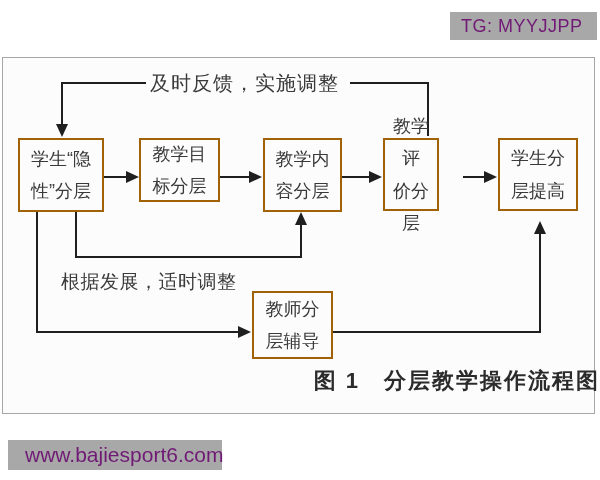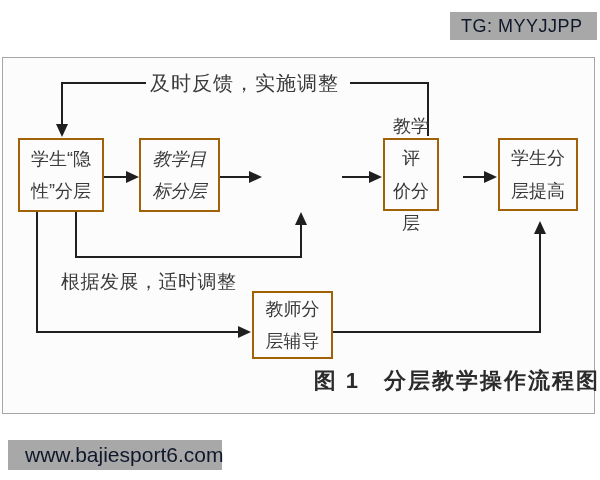--- a/index.html
+++ b/index.html
@@ -9,21 +9,21 @@
     height: 480px;
     background: #ffffff;
     font-family: "Liberation Sans", sans-serif;
     overflow: hidden;
   }
 
   
   .wm-bar {
     position: absolute;
     background: #a8a8a8;
-    color: #0f172a;
+    color: #701a75;
     display: flex;
     align-items: center;
     box-sizing: border-box;
   }
   #top-badge {
     left: 450px; top: 12px; width: 147px; height: 28px;
     font-size: 18px; padding-left: 11px; letter-spacing: 0.5px;
   }
   #bottom-watermark {
     left: 8px; top: 440px; width: 214px; height: 30px;
@@ -58,21 +58,21 @@
     display: flex;
     align-items: center;
     justify-content: center;
     text-align: center;
     font-size: 18px;
     line-height: 1.78;
     color: #3a3a3a;
     white-space: pre-line;
   }
   #box-1 { left: 18px;  top: 138px; width: 86px; height: 74px; }
-  #box-2 { left: 139px; top: 138px; width: 81px; height: 74px; font-style: italic; }
+  #box-2 { left: 139px; top: 138px; width: 81px; height: 64px; }
   #box-3 { left: 263px; top: 138px; width: 79px; height: 74px; }
   #box-4 { left: 383px; top: 138px; width: 56px; height: 73px; }
   #box-5 { left: 498px; top: 138px; width: 80px; height: 73px; }
   #box-6 { left: 252px; top: 291px; width: 81px; height: 68px; }
 
   
   .flow-label {
     position: absolute;
     color: #3a3a3a;
     font-size: 20px;
@@ -144,20 +144,24 @@
   </svg>
 
   <div id="box-1" class="flow-box">
     <span>学生“隐
 性”分层</span>
   </div>
   <div id="box-2" class="flow-box">
     <span>教学目
 标分层</span>
   </div>
+  <div id="box-3" class="flow-box">
+    <span>教学内
+容分层</span>
+  </div>
   <div id="box-4" class="flow-box">
     <span>教学评
 价分层</span>
   </div>
   <div id="box-5" class="flow-box">
     <span>学生分
 层提高</span>
   </div>
   <div id="box-6" class="flow-box">
     <span>教师分

